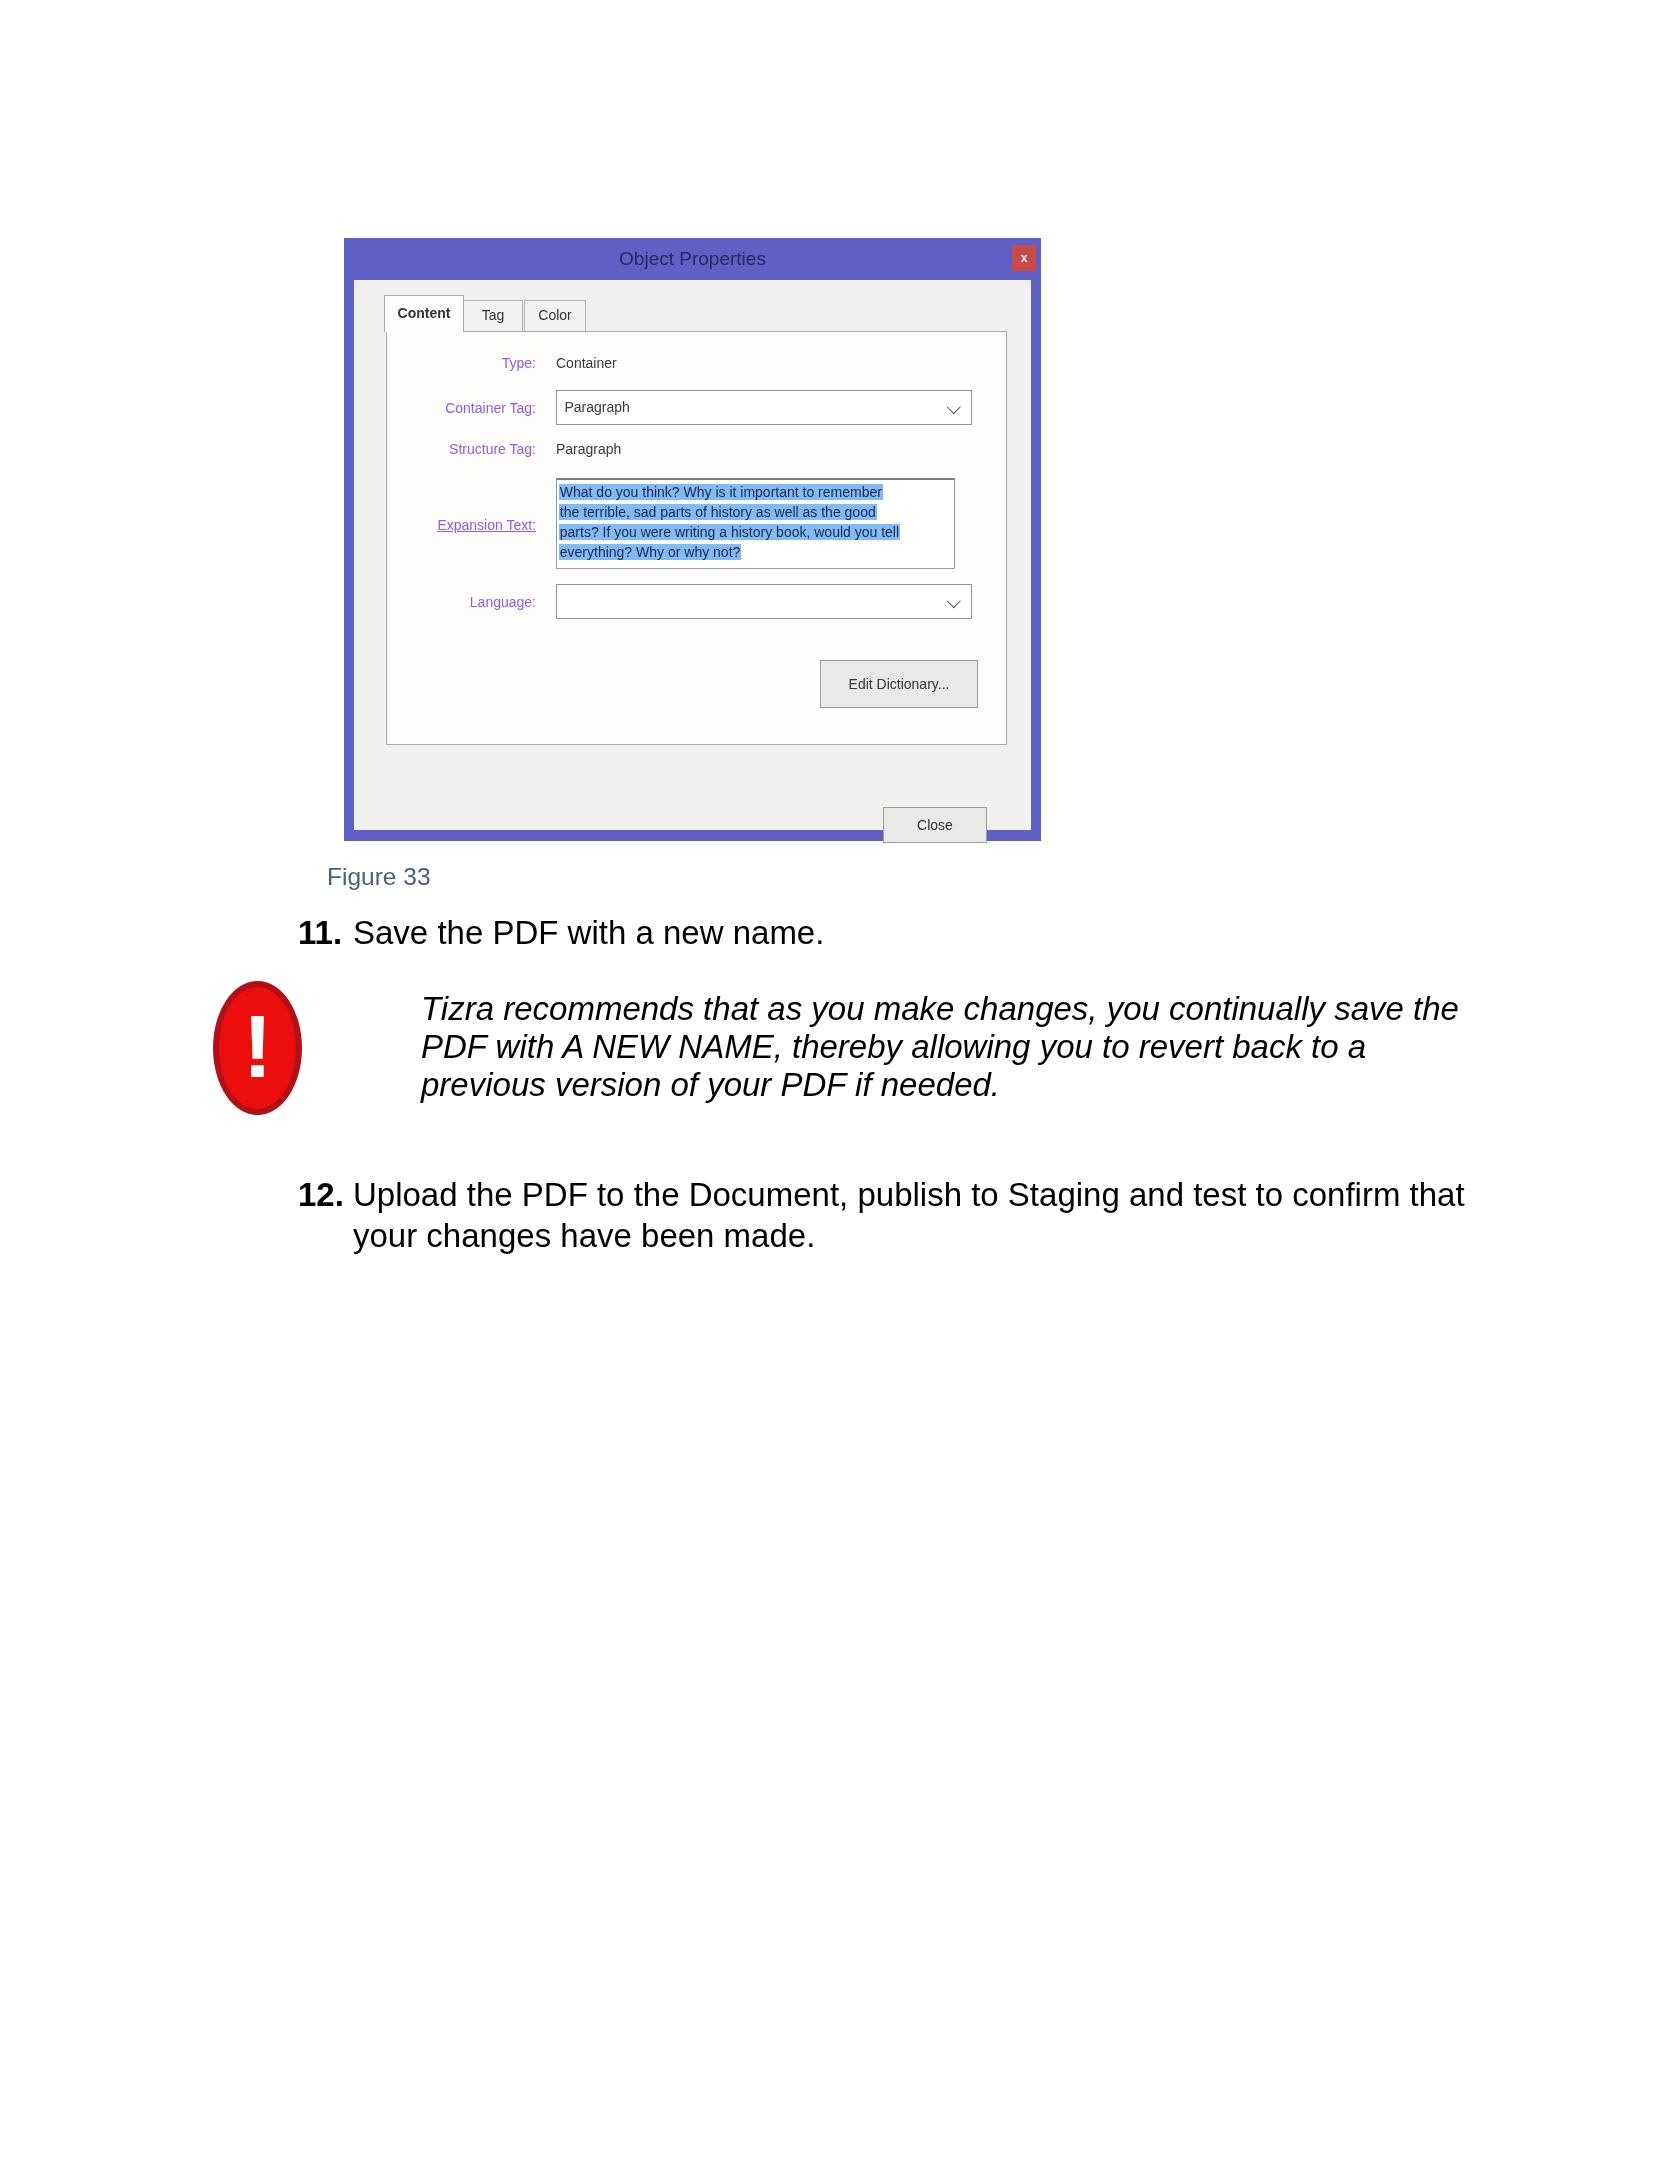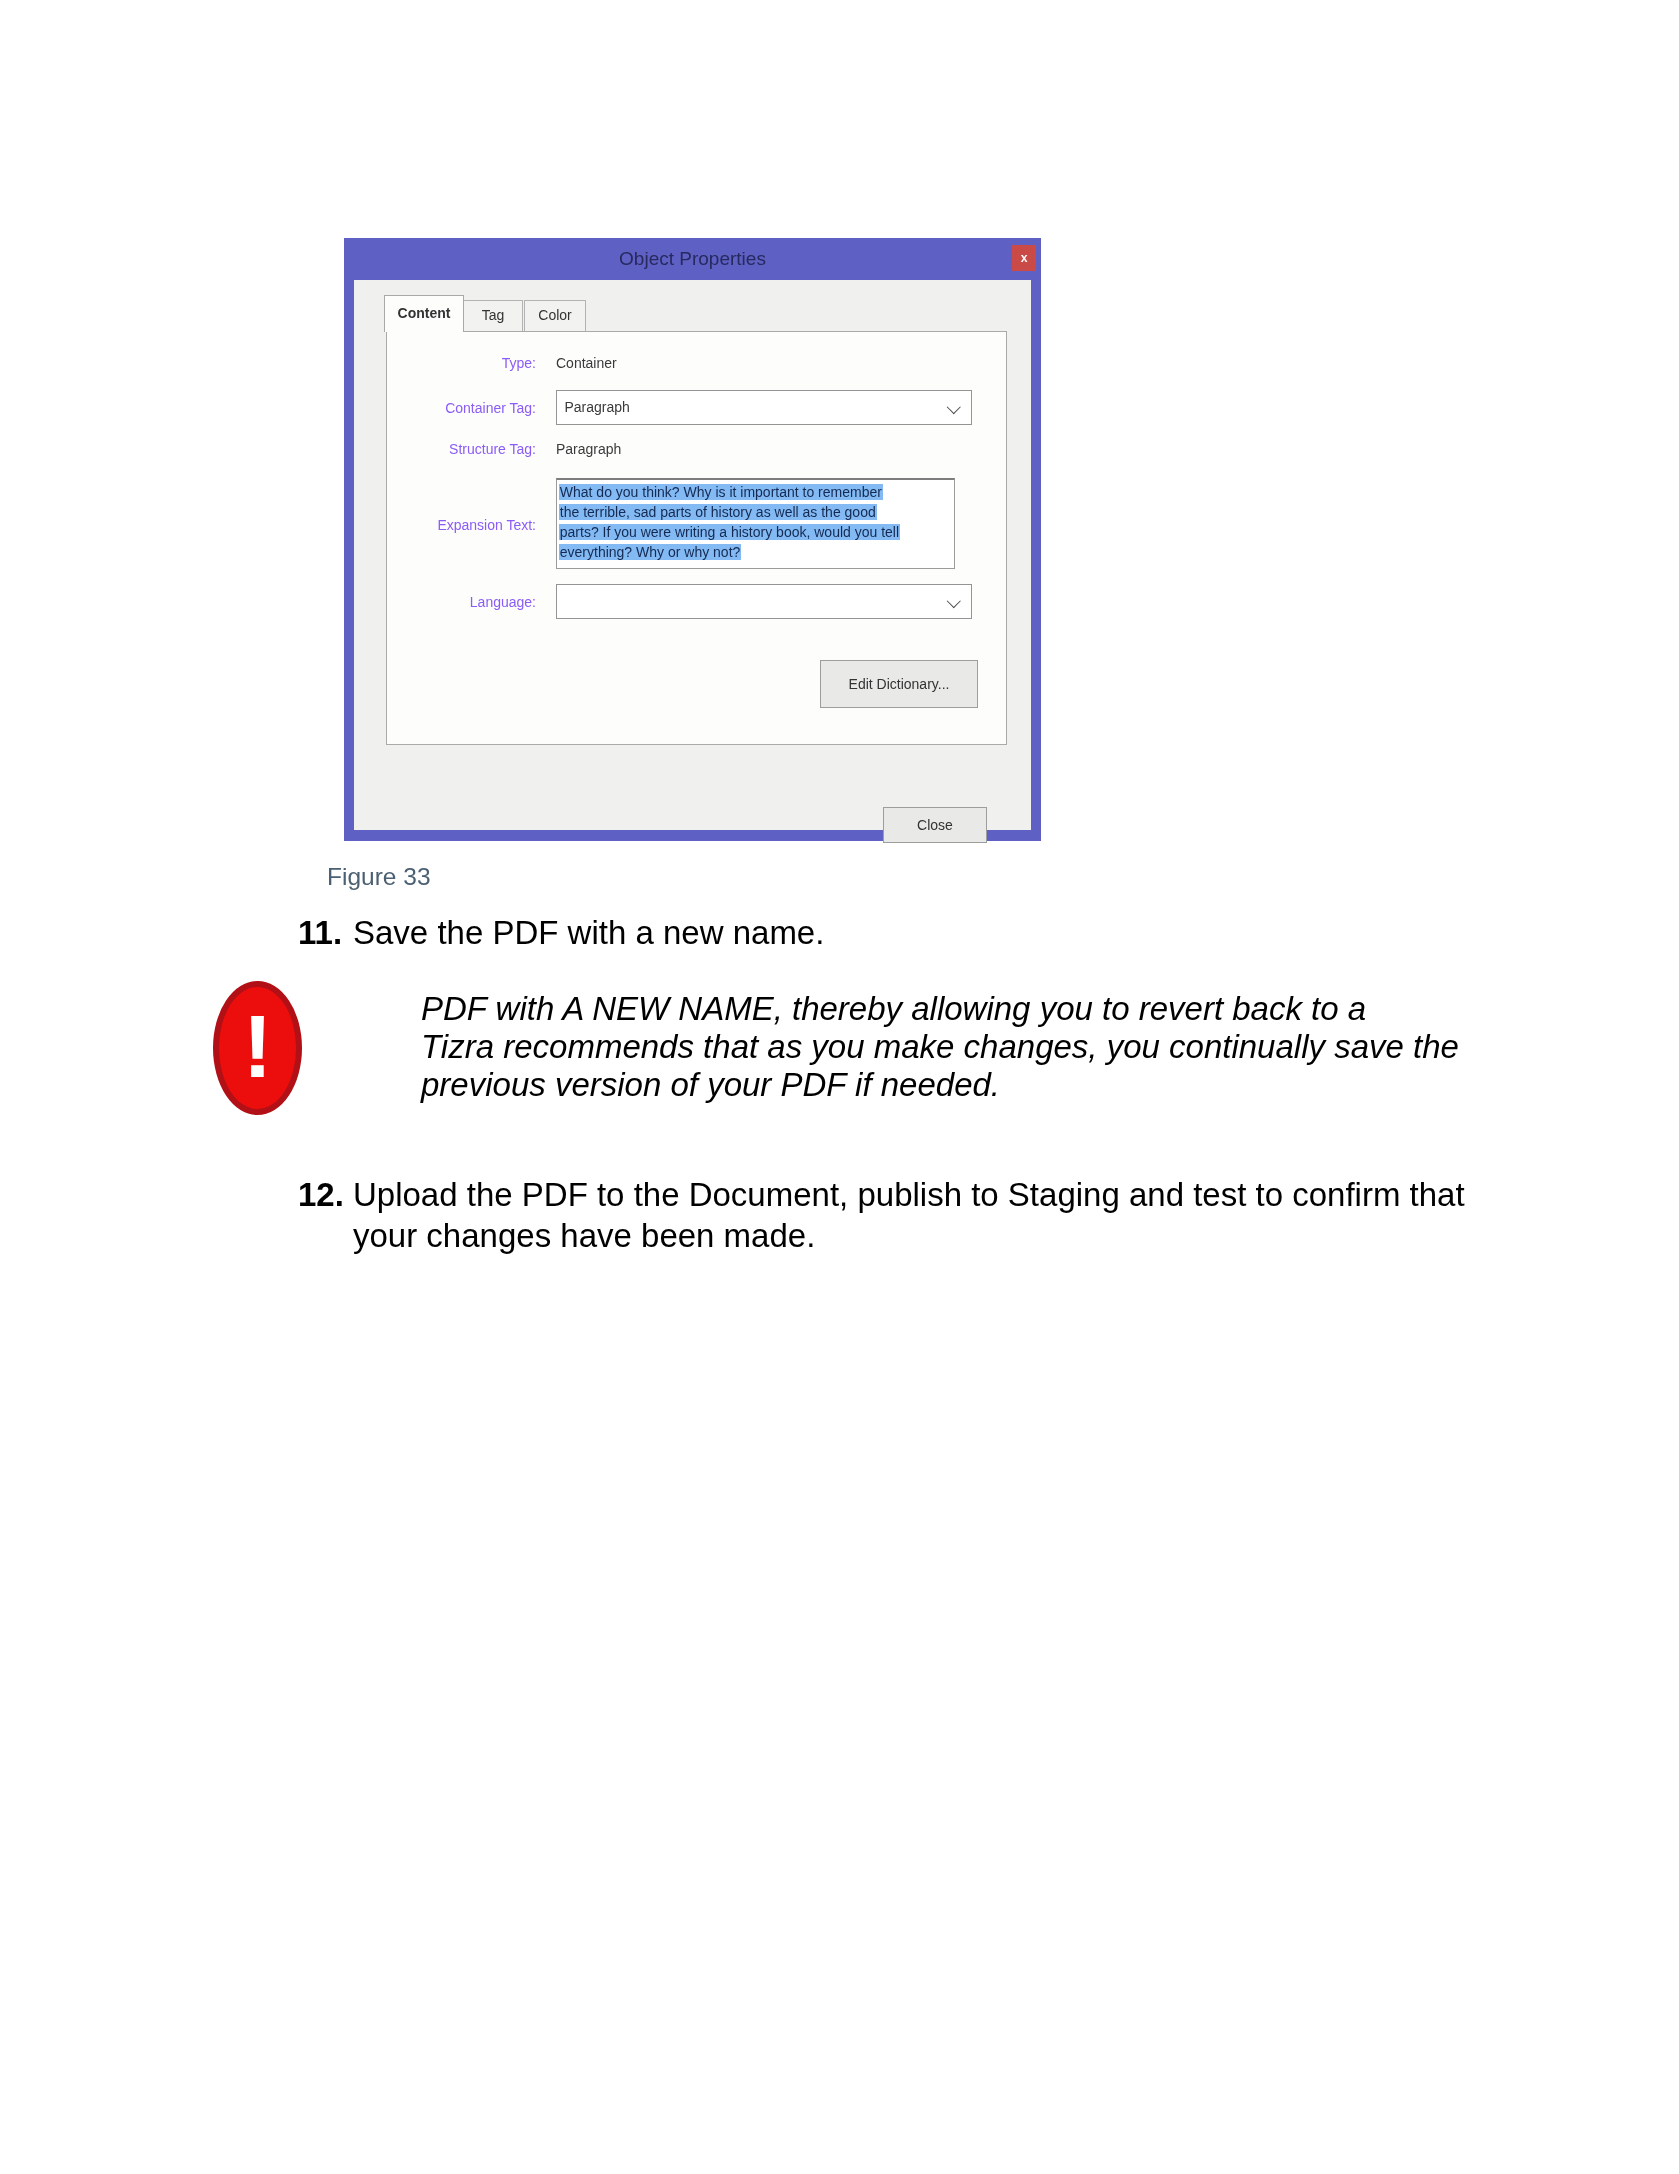--- a/index.html
+++ b/index.html
@@ -212,21 +212,21 @@
 
         <div class="lbl" style="top:68px;">Container Tag:</div>
         <div class="combo" style="top:58px;">
           <span class="combo-val">Paragraph</span>
           <span class="chev"></span>
         </div>
 
         <div class="lbl" style="top:109px;">Structure Tag:</div>
         <div class="val" style="top:109px;">Paragraph</div>
 
-        <div class="lbl" style="top:185px;">Expansion Text:</div>
+        <div class="lbl" style="top:185px;text-decoration:underline;">Expansion Text:</div>
         <div class="expansion-box">
           <div class="tline"><span class="hl">What do you think? Why is it important to remember</span></div>
           <div class="tline"><span class="hl">the terrible, sad parts of history as well as the good</span></div>
           <div class="tline"><span class="hl">parts? If you were writing a history book, would you tell</span></div>
           <div class="tline"><span class="hl">everything? Why or why not?</span></div>
         </div>
 
         <div class="lbl" style="top:262px;">Language:</div>
         <div class="combo" style="top:252px;">
           <span class="combo-val"></span>
@@ -241,22 +241,22 @@
   </div>
 
   <div class="caption">Figure 33</div>
 
   <div class="step step-11">
     <span class="num">11.</span><span>Save the PDF with a new name.</span>
   </div>
 
   <div class="note-icon">!</div>
   <div class="note-text">
+    <div>Tizra recommends that as you make changes, you continually save the</div>
     <div>PDF with A NEW NAME, thereby allowing you to revert back to a</div>
-    <div>Tizra recommends that as you make changes, you continually save the</div>
     <div>previous version of your PDF if needed.</div>
   </div>
 
   <div class="step step-12">
     <span class="num">12.</span><span>Upload the PDF to the Document, publish to Staging and test to confirm that</span>
     <div>your changes have been made.</div>
   </div>
 
 </div>
 

